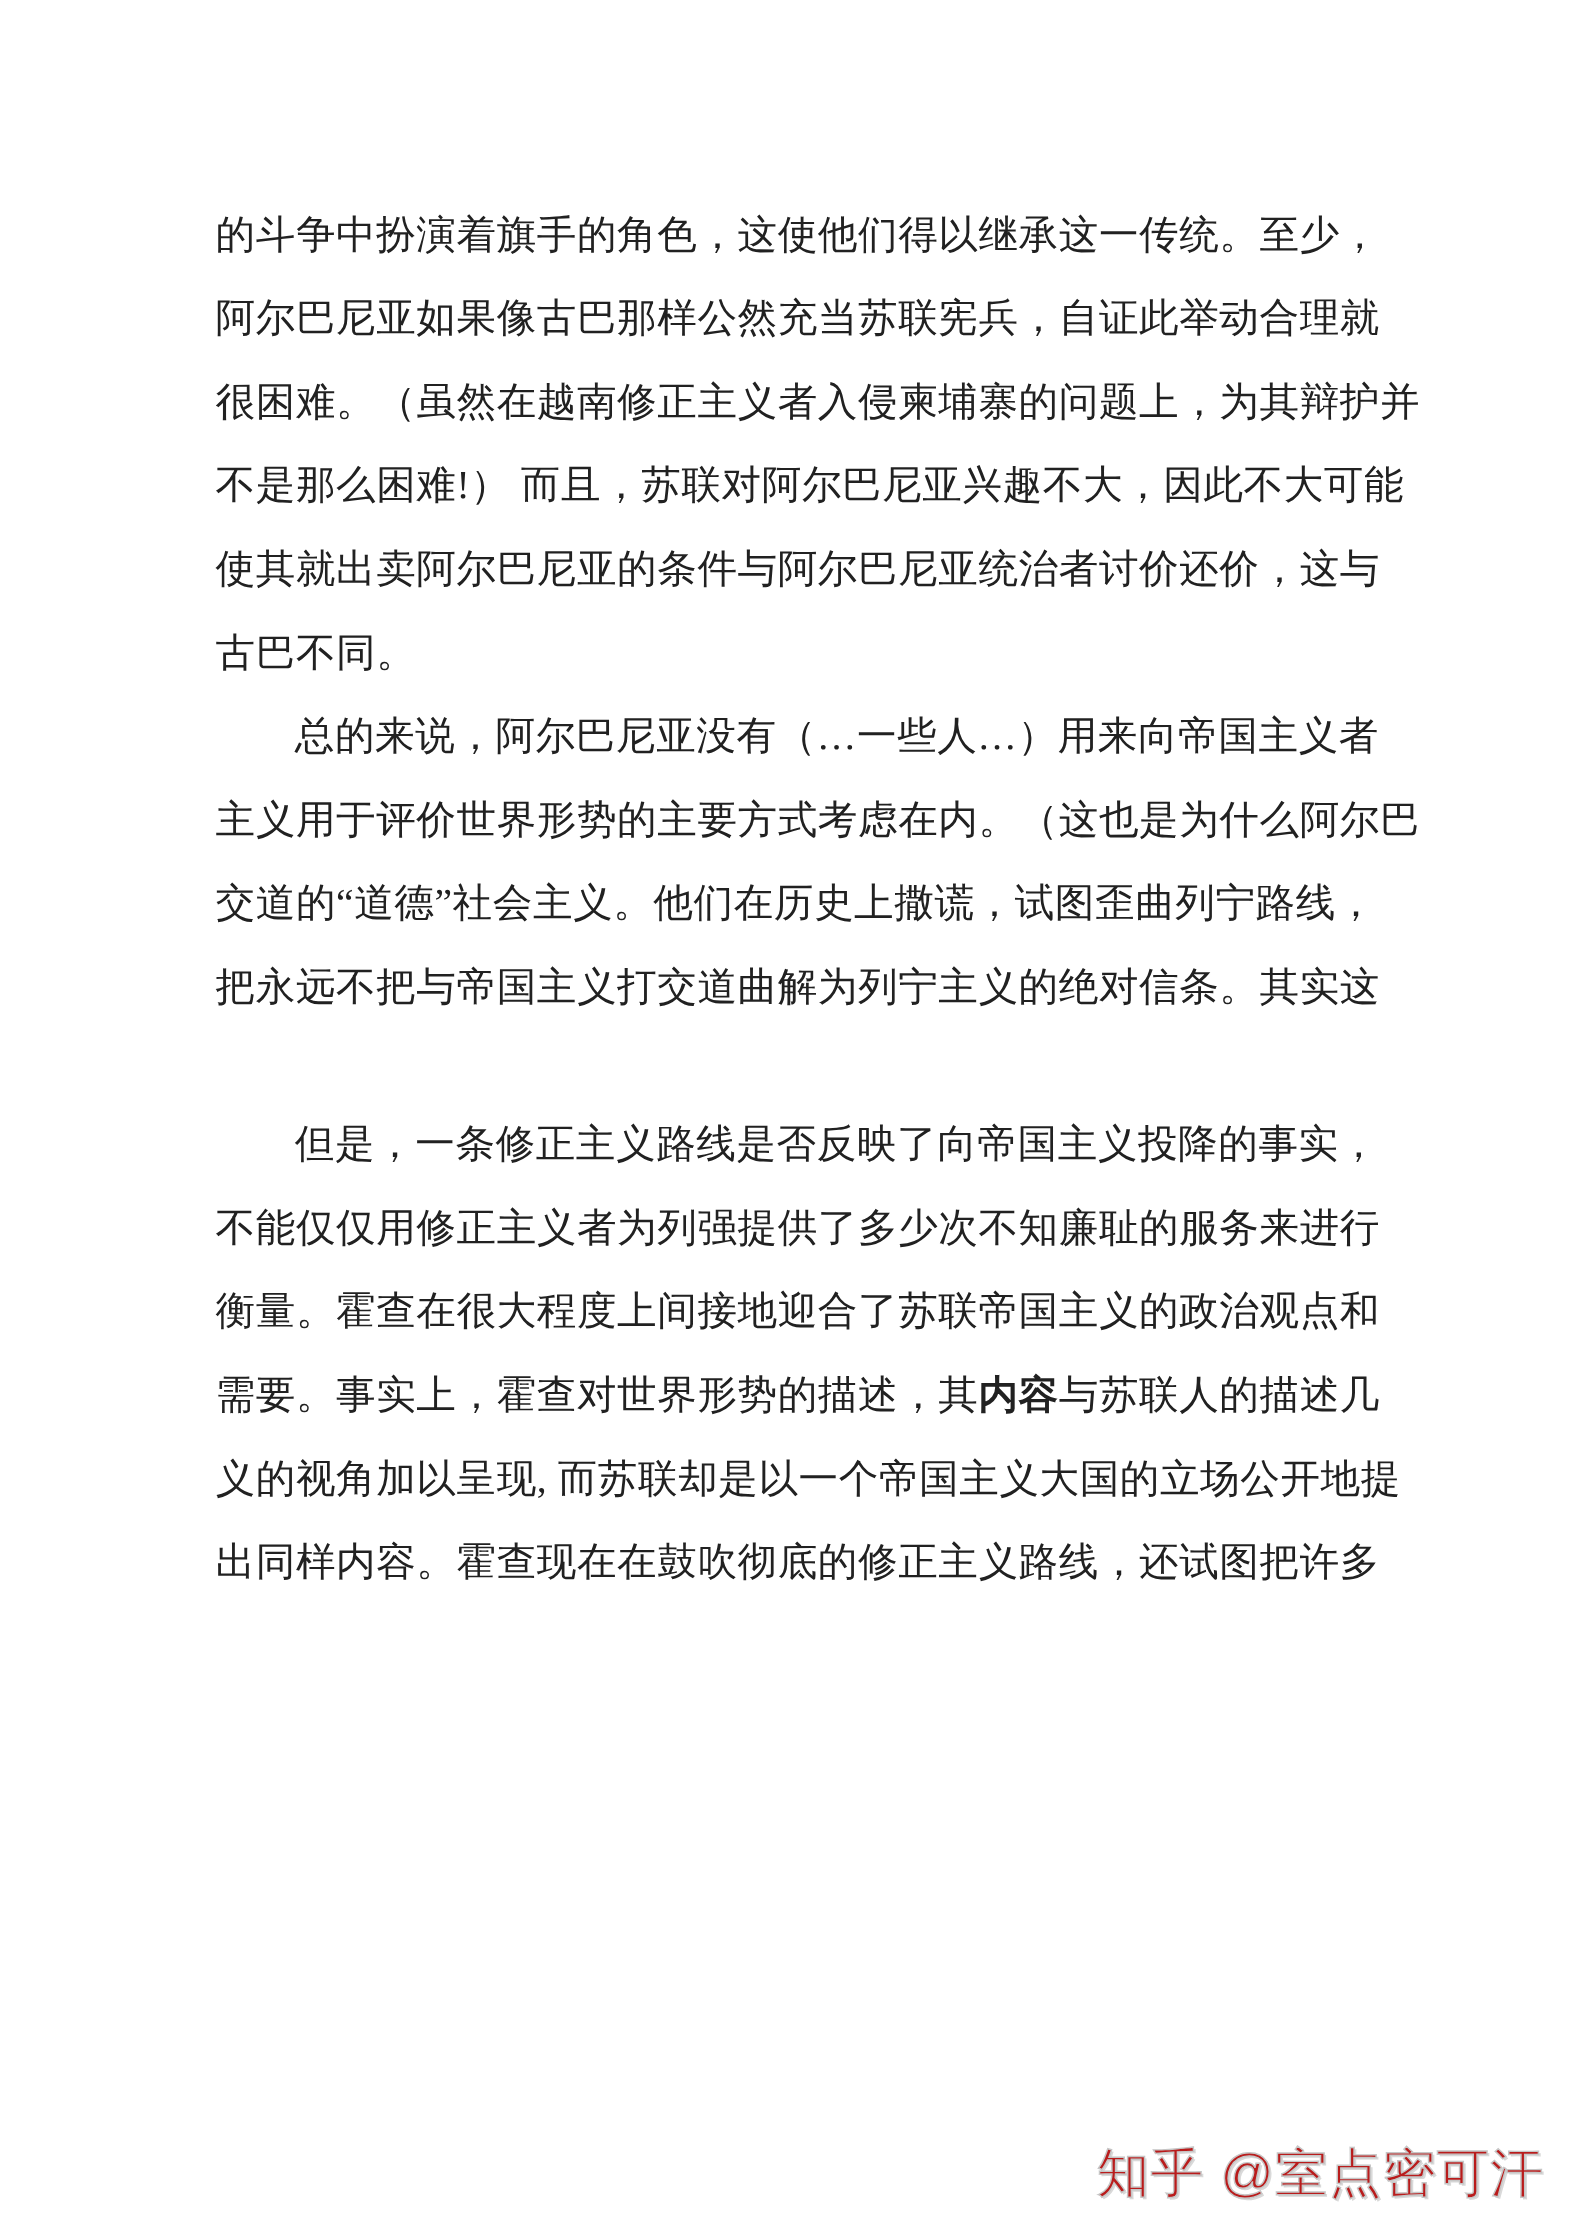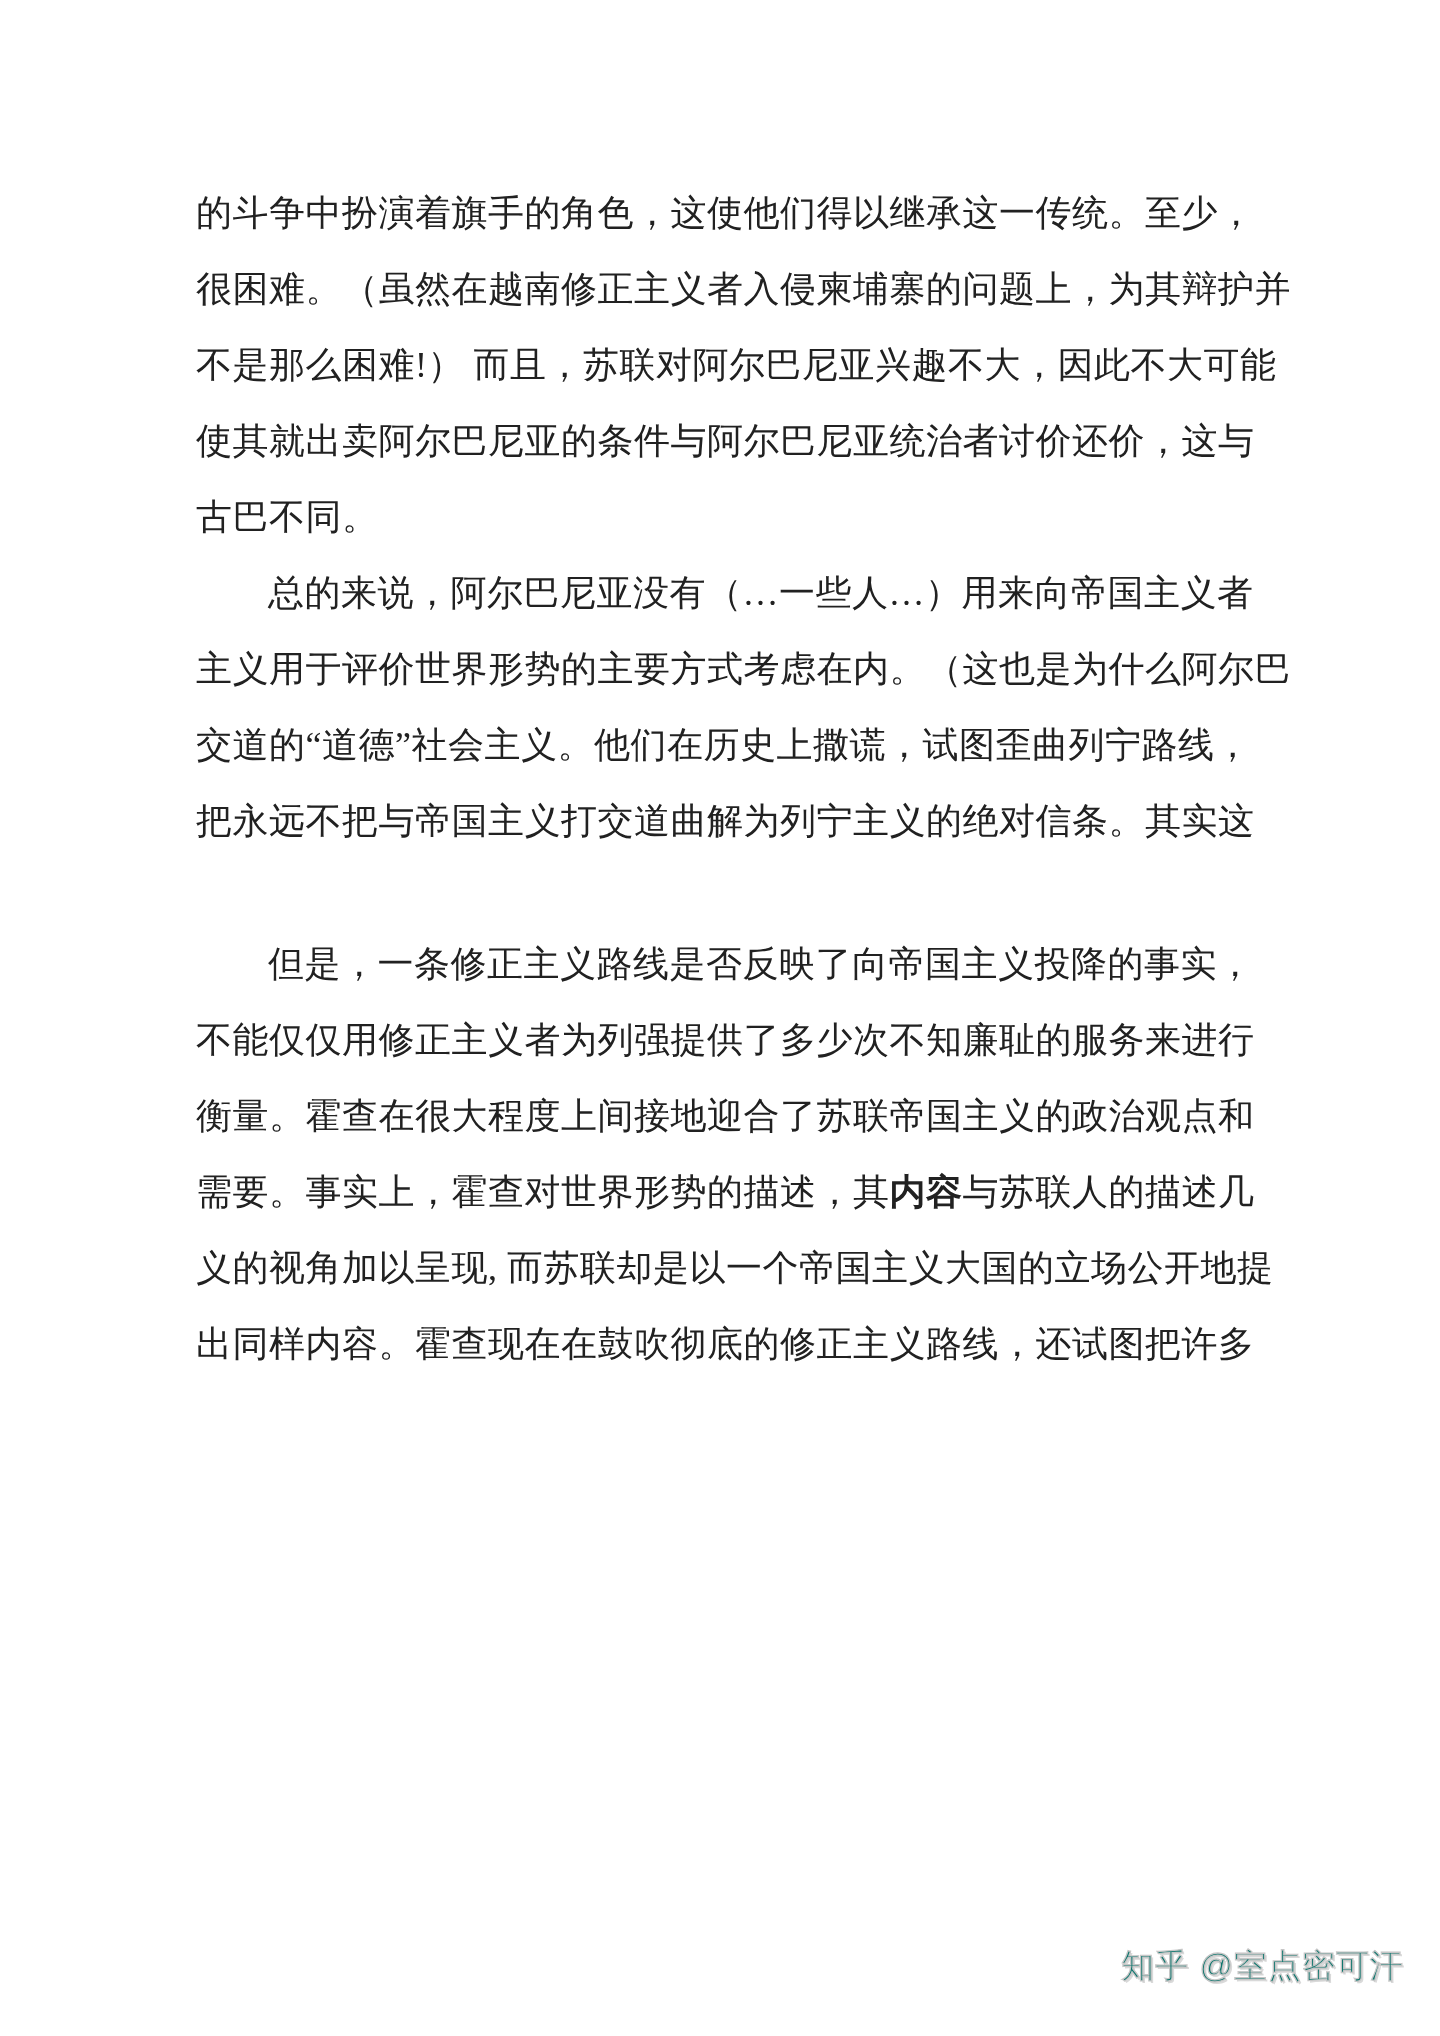--- a/index.html
+++ b/index.html
@@ -25,36 +25,37 @@
   .para { display: block; }
   .para-gap { margin-top: 67px; }
   .line { display: block; white-space: nowrap; }
   .line.indent { padding-left: 72px; }
   .emph { font-weight: 700; }
   .watermark {
     position: absolute;
     top: 1944px;
     right: 36px;
     font-family: "Liberation Sans", "DejaVu Sans", sans-serif;
-    font-size: 33px;
+    font-size: 48px;
     letter-spacing: 1px;
     white-space: nowrap;
-    color: #0f766e;
+    color: #b91c1c;
     -webkit-text-stroke: 1.3px #c6c6c6;
     text-shadow: 2px 2px 0 #d9d9d9;
   }
 </style>
 </head>
 <body>
 
 <div class="page">
   <div class="textblock">
 
     <div class="para">
       <span class="line">的斗争中扮演着旗手的角色，这使他们得以继承这一传统。至少，</span>
+      <span class="line">阿尔巴尼亚如果像古巴那样公然充当苏联宪兵，自证此举动合理就</span>
       <span class="line">很困难。（虽然在越南修正主义者入侵柬埔寨的问题上，为其辩护并</span>
       <span class="line">不是那么困难!） 而且，苏联对阿尔巴尼亚兴趣不大，因此不大可能</span>
       <span class="line">使其就出卖阿尔巴尼亚的条件与阿尔巴尼亚统治者讨价还价，这与</span>
       <span class="line">古巴不同。</span>
     </div>
 
     <div class="para">
       <span class="line indent">总的来说，阿尔巴尼亚没有（…一些人…）用来向帝国主义者</span>
       <span class="line">主义用于评价世界形势的主要方式考虑在内。（这也是为什么阿尔巴</span>
       <span class="line">交道的“道德”社会主义。他们在历史上撒谎，试图歪曲列宁路线，</span>

